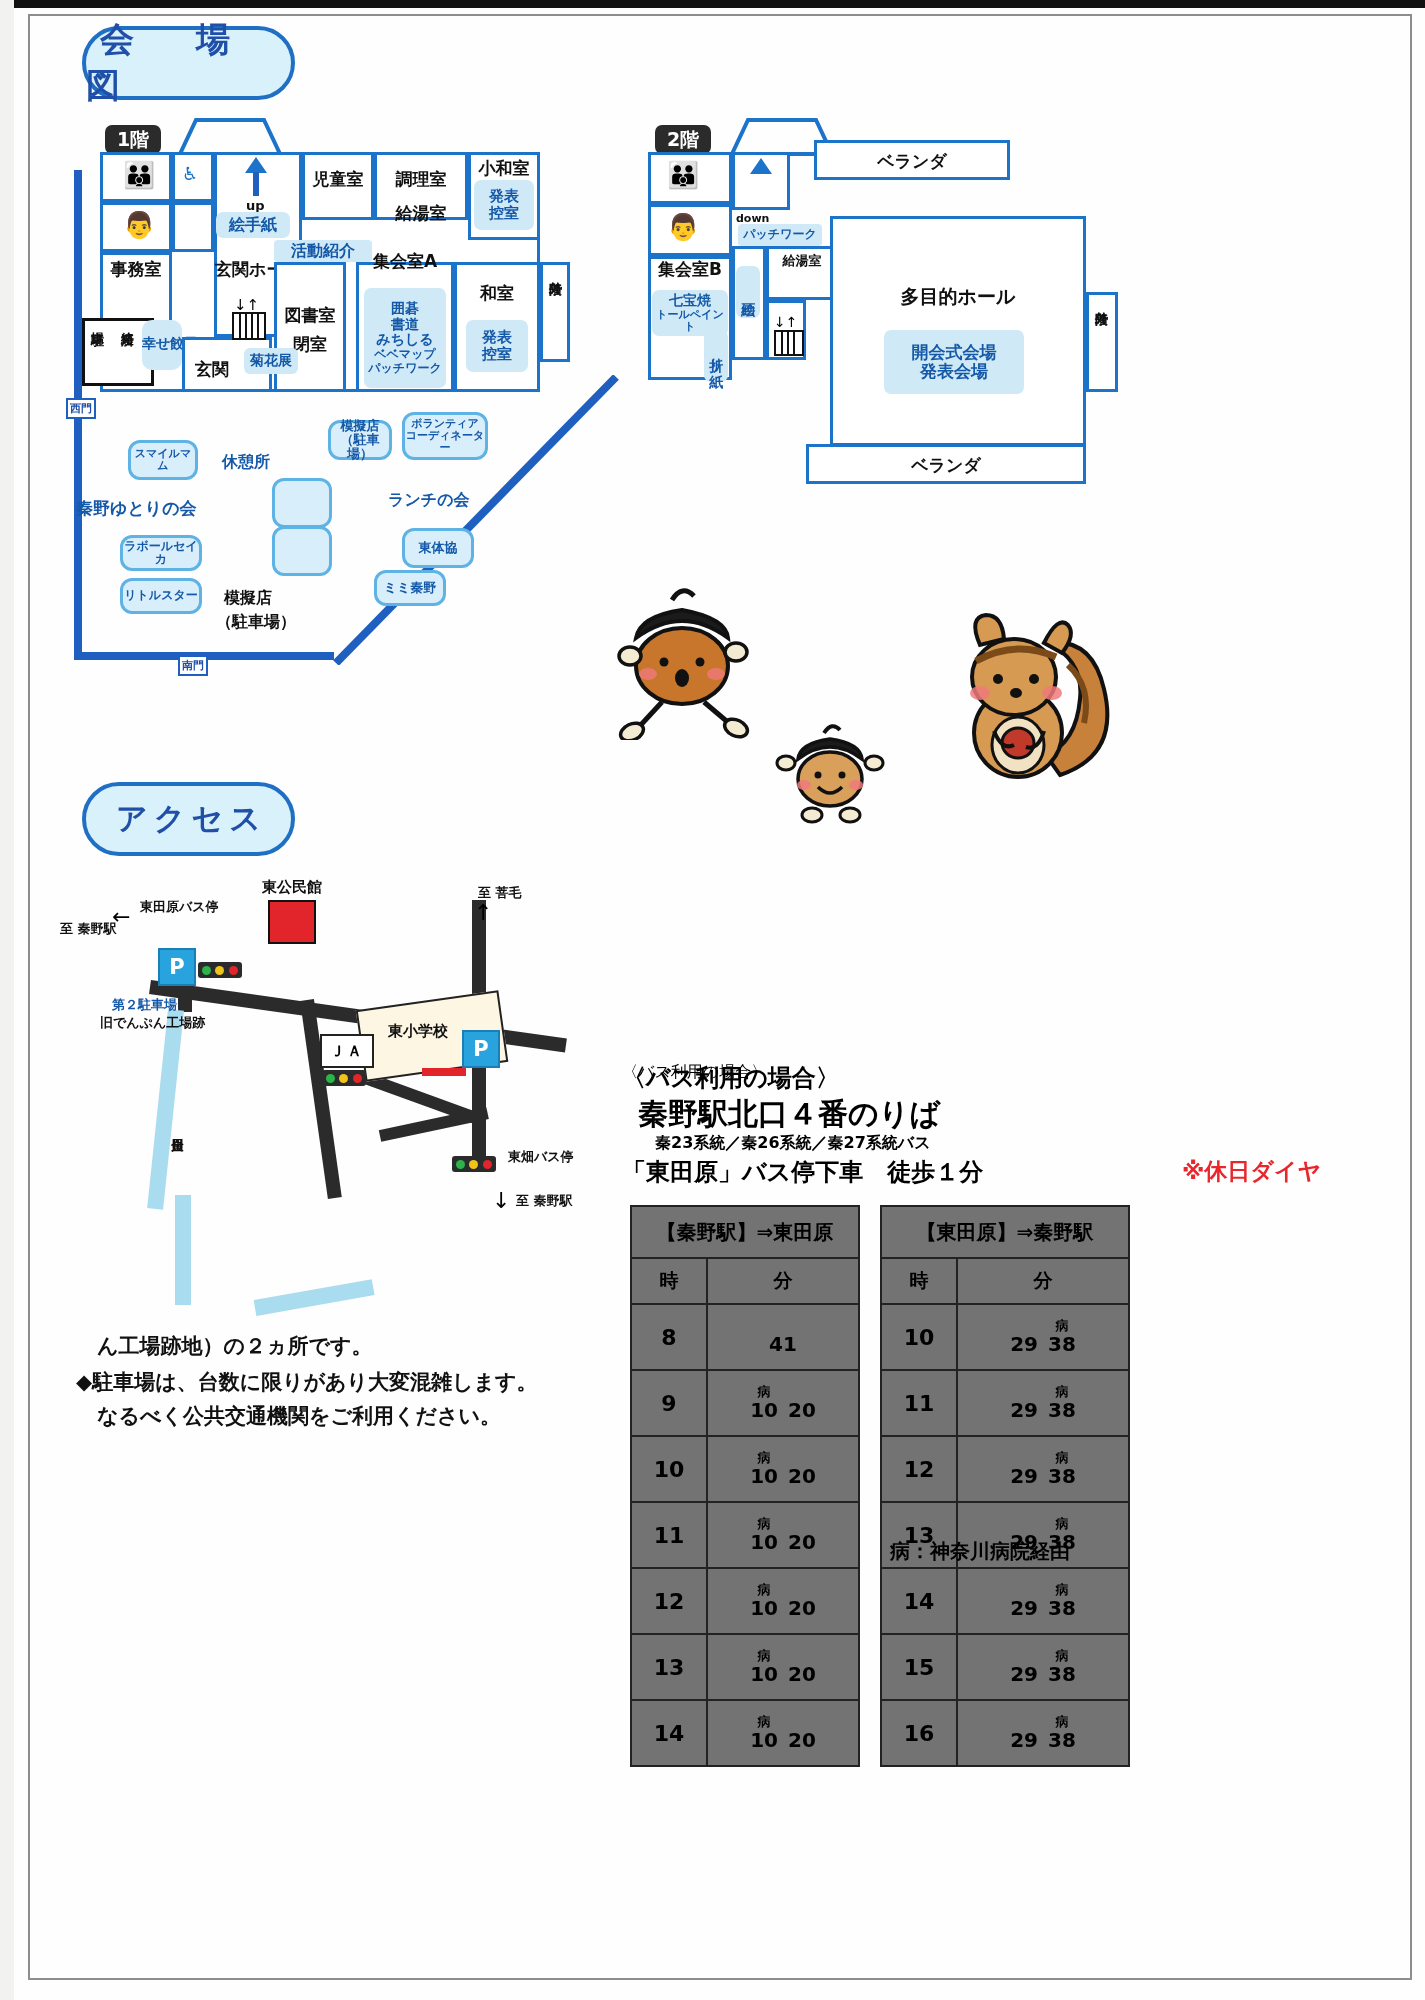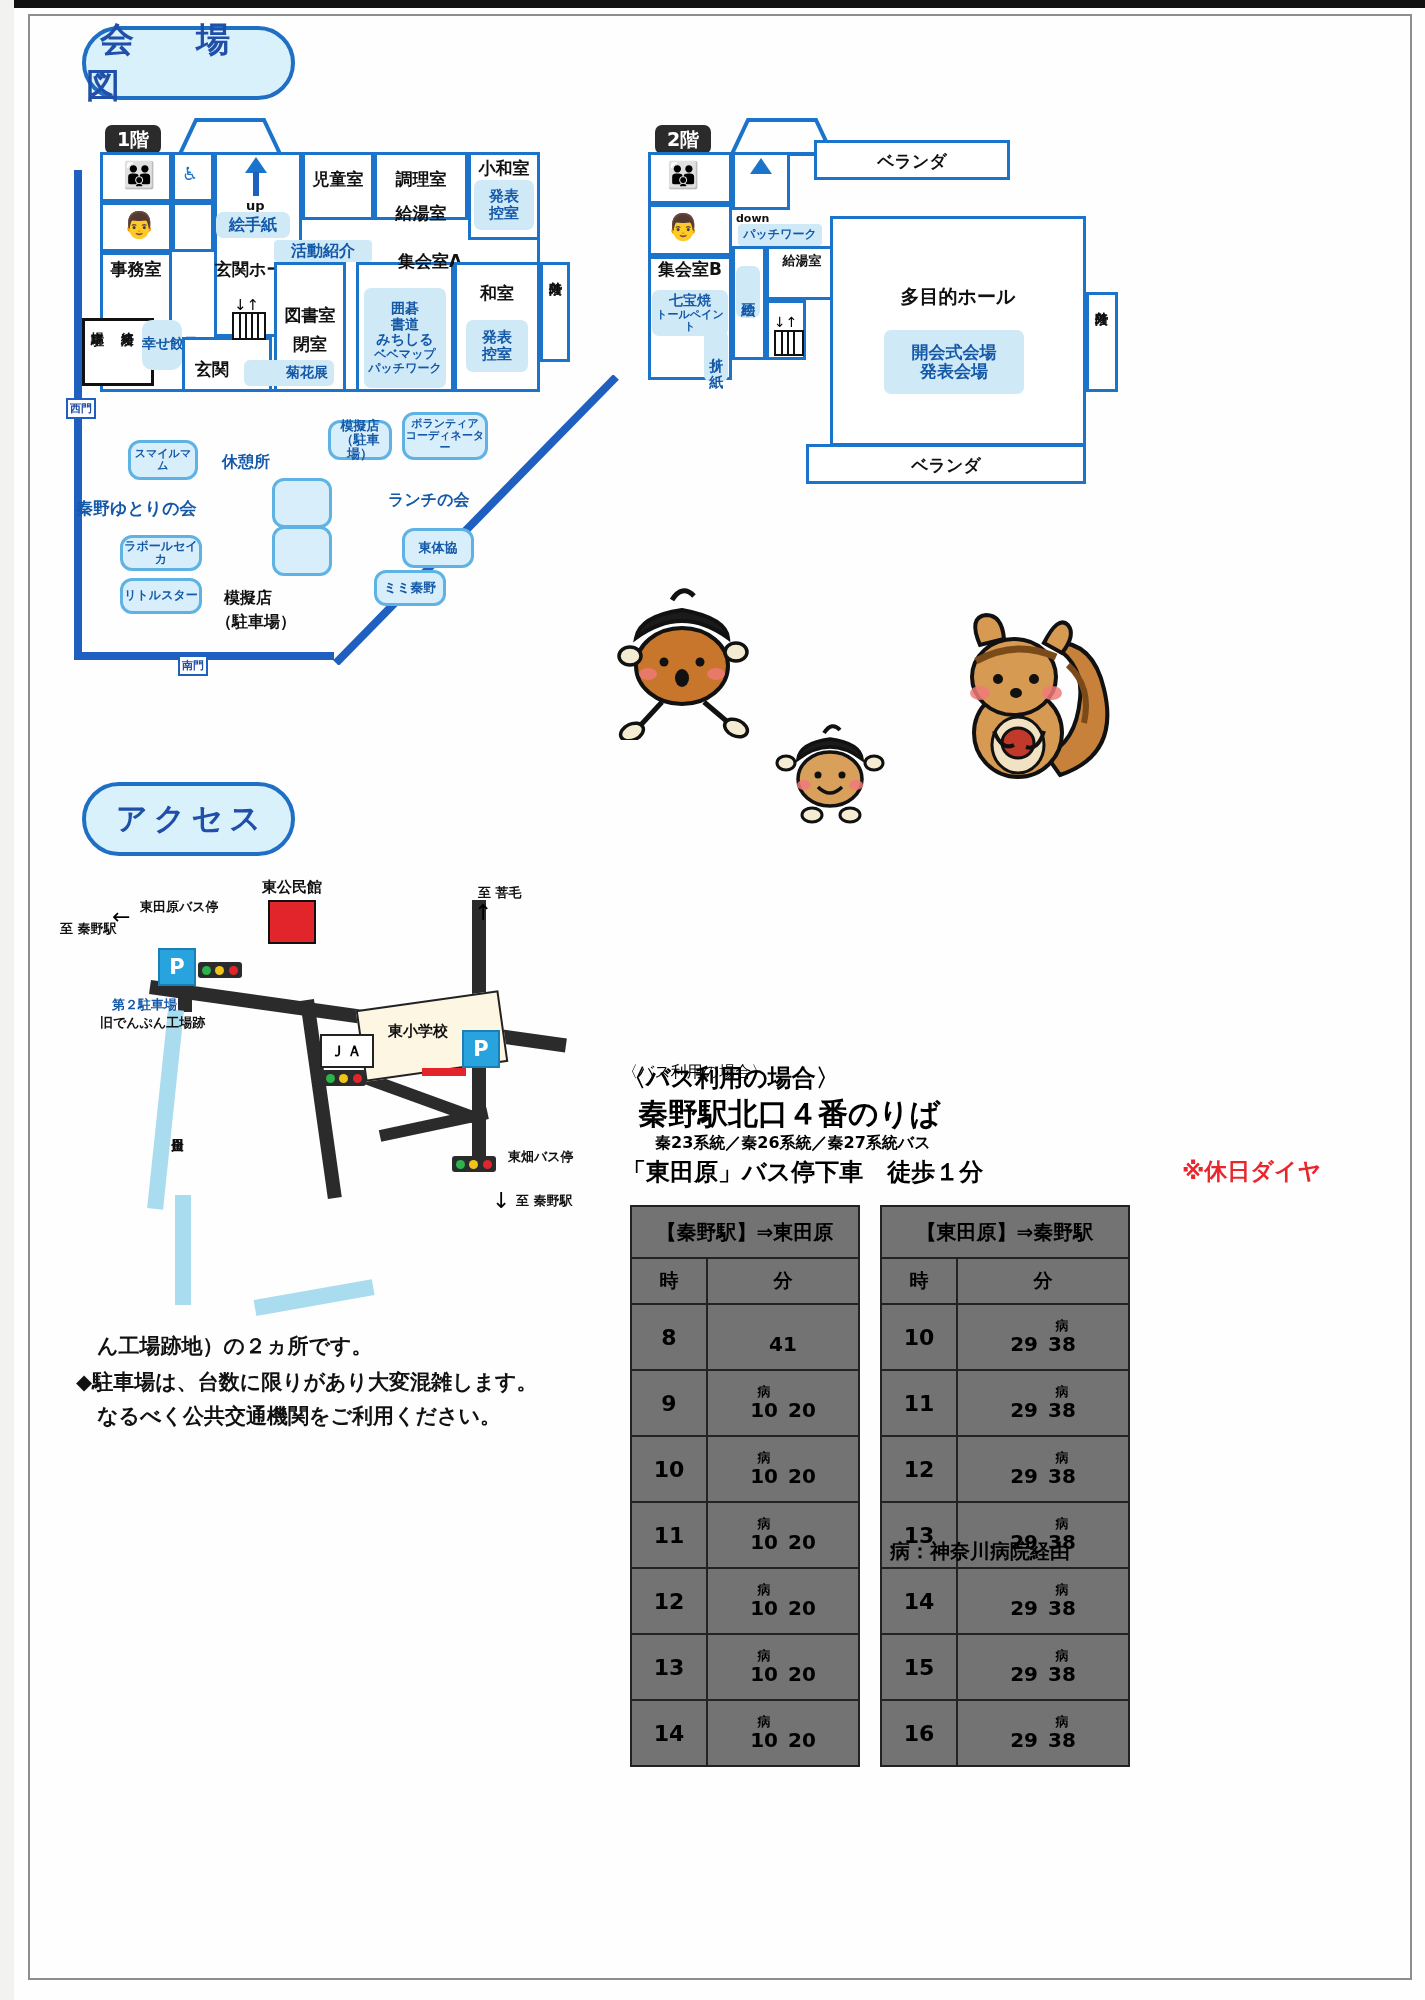--- a/index.html
+++ b/index.html
@@ -139,21 +139,21 @@
     <span>控室</span>
   </div>
 
   <div class="hl" style="left:274px;top:240px;width:98px;height:22px;font-size:16px;border-radius:4px;">活動紹介</div>
 
   <div class="rm" style="left:274px;top:262px;width:72px;height:130px;"></div>
   <div class="lab" style="left:274px;top:304px;width:72px;">図書室</div>
   <div class="lab" style="left:274px;top:333px;width:72px;">閉室</div>
 
   <div class="rm" style="left:356px;top:262px;width:98px;height:130px;"></div>
-  <div class="lab" style="left:356px;top:250px;width:98px;margin-left:25px;">集会室A</div>
+  <div class="lab" style="left:356px;top:250px;width:98px;">集会室A</div>
   <div class="hl" style="left:364px;top:288px;width:82px;height:100px;font-size:14px;">
     <span>囲碁</span>
     <span>書道</span>
     <span>みちしる</span>
     <span style="font-size:12px">ベベマップ</span>
     <span style="font-size:12px">パッチワーク</span>
   </div>
 
   <div class="rm" style="left:454px;top:262px;width:86px;height:130px;"></div>
   <div class="lab" style="left:454px;top:282px;width:86px;">和室</div>
@@ -166,21 +166,21 @@
   <div class="lab sm vert" style="left:546px;top:272px;">外階段</div>
 
   <div class="abs" style="left:82px;top:318px;width:66px;height:62px;border:3px solid #111;background:#fff;"></div>
   <div class="lab sm vert" style="left:88px;top:322px;">駐車場</div>
   <div class="lab sm vert" style="left:118px;top:322px;">連絡所</div>
   <div class="hl" style="left:142px;top:320px;width:40px;height:50px;border-radius:10px;"></div>
   <div class="outlabel" style="left:142px;top:335px;color:#1458a8;font-size:14px;">幸せ餃子</div>
 
   <div class="rm" style="left:182px;top:337px;width:90px;height:55px;"></div>
   <div class="lab" style="left:182px;top:358px;width:60px;">玄関</div>
-  <div class="hl" style="left:244px;top:360px;width:54px;height:26px;font-size:14px;border-radius:6px;padding-left:36px;">菊花展</div>
+  <div class="hl" style="left:244px;top:348px;width:54px;height:26px;font-size:14px;border-radius:6px;">菊花展</div>
 
   <div class="stair" style="left:232px;top:312px;width:30px;height:24px;">
     <i style="left:5px;"></i>
       <i style="left:11px;"></i>
       <i style="left:17px;"></i>
       <i style="left:23px;"></i>
   </div>
   <div class="abs" style="left:234px;top:296px;font-size:15px;">↓↑</div>
 
   <div class="thickline" style="left:74px;top:170px;width:8px;height:490px;"></div>

